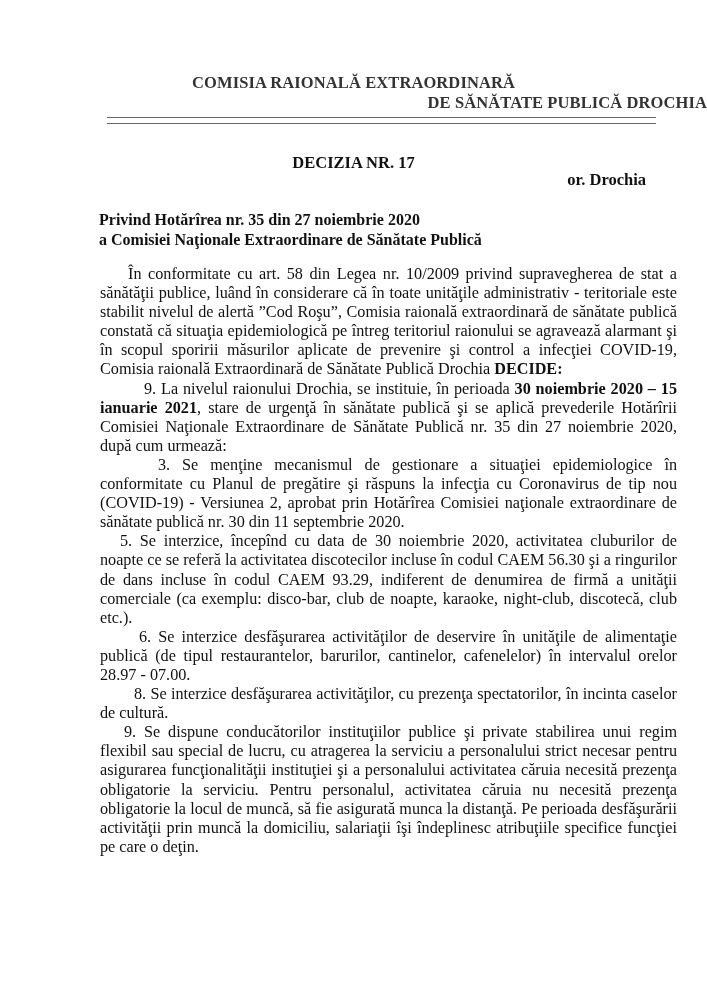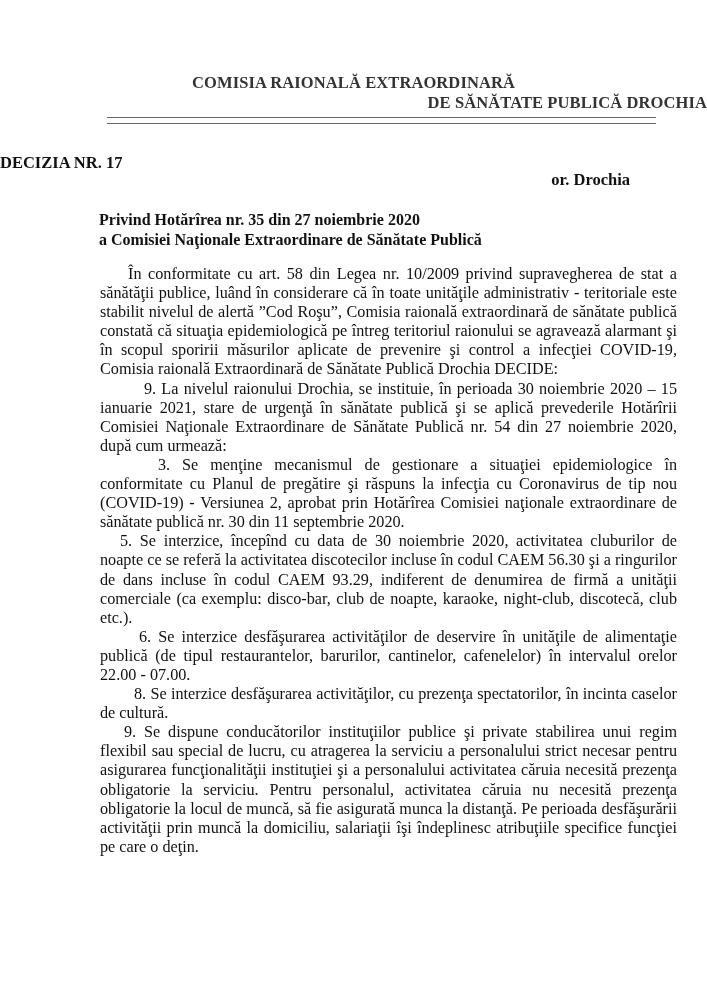--- a/index.html
+++ b/index.html
@@ -5,37 +5,37 @@
   html, body { margin:0; padding:0; background:#fff; }
   body { width:707px; height:1000px; position:relative; overflow:hidden;
          font-family:"Liberation Serif","DejaVu Serif",serif; color:#111; }
   .page { position:absolute; left:0; top:0; width:707px; height:1000px;margin-top:39px; }
   .hdr { position:absolute; left:0; width:707px; text-align:center; font-weight:bold;
          font-size:16.5px; color:#333; letter-spacing:0.1px; line-height:19px; }
   .sep { position:absolute; left:107px; top:78px; width:549px; height:5px;
          border-top:1.5px solid #666; border-bottom:1.5px solid #666; }
   .sep::after { content:""; position:absolute; left:0; right:0; top:0; bottom:0;
          background:repeating-linear-gradient(90deg, transparent 0 7px, #fff 7px 8px); }
-  .title { position:absolute; left:0; width:707px; text-align:left; top:114px;
+  .title { position:absolute; left:0; width:707px; text-align:center; top:114px;
            font-weight:bold; font-size:16.5px; }
   .dateline { position:absolute; left:101px; top:131px; width:545px; font-weight:bold; font-size:16.5px; }
-  .dateline .r { position:absolute; right:16px; top:0;font-family:Liberation Serif, serif; }
+  .dateline .r { position:absolute; right:0; top:0;font-family:Liberation Serif, serif; }
   .subj { position:absolute; left:99px; top:171px; font-weight:bold; font-size:16px; line-height:20px; }
   .body { position:absolute; left:100px; top:226px; width:577px; font-size:16.2px; line-height:19.1px; text-align:justify; }
   .body p { margin:0; }
   .i1 { text-indent:28px; }
   .i2 { text-indent:32px; }
   .i3 { text-indent:58px; }
   .i4 { text-indent:44px; }
   .i5 { text-indent:20px; }
   .i6 { text-indent:39px; }
   .i7 { text-indent:21px; }
   .i8 { text-indent:34px; }
   .i9 { text-indent:24px; }
-  b { font-weight:normal; }
+  b { font-weight:bold; }
 </style>
 </head>
 <body>
 
 <div class="page">
   <div class="hdr" style="top:34px;">COMISIA RAIONALĂ EXTRAORDINARĂ</div>
   <div class="hdr" style="top:54px;text-align:right;">DE SĂNĂTATE PUBLICĂ DROCHIA</div>
   <div class="sep"></div>
 
   <div class="title">DECIZIA NR. 17</div>
@@ -43,20 +43,20 @@
     <span class="r">or. Drochia</span>
   </div>
 
   <div class="subj">
     <div>Privind Hotărîrea nr. 35 din 27 noiembrie 2020</div>
     <div>a Comisiei Naţionale Extraordinare de Sănătate Publică</div>
   </div>
 
   <div class="body">
     <p class="i1"><span>În conformitate cu art. 58 din Legea nr. 10/2009 privind supravegherea de stat a sănătăţii publice, luând în considerare că în toate unităţile administrativ - teritoriale este stabilit nivelul de alertă ”Cod Roşu”, Comisia raională extraordinară de sănătate publică constată că situaţia epidemiologică pe întreg teritoriul raionului se agravează alarmant şi în scopul sporirii măsurilor aplicate de prevenire şi control a infecţiei COVID-19, Comisia raională Extraordinară de Sănătate Publică Drochia </span><b>DECIDE:</b></p>
-    <p class="i4"><span>9. La nivelul raionului Drochia, se instituie, în perioada </span><b>30 noiembrie 2020 – 15 ianuarie 2021</b><span>, stare de urgenţă în sănătate publică şi se aplică prevederile Hotărîrii Comisiei Naţionale Extraordinare de Sănătate Publică nr. 54 din 27 noiembrie 2020, după cum urmează:</span></p>
+    <p class="i4"><span>9. La nivelul raionului Drochia, se instituie, în perioada </span><b>30 noiembrie 2020 – 15 ianuarie 2021</b><span>, stare de urgenţă în sănătate publică şi se aplică prevederile Hotărîrii Comisiei Naţionale Extraordinare de Sănătate Publică nr. 35 din 27 noiembrie 2020, după cum urmează:</span></p>
     <p class="i3">3. Se menţine mecanismul de gestionare a situaţiei epidemiologice în conformitate cu Planul de pregătire şi răspuns la infecţia cu Coronavirus de tip nou (COVID-19) - Versiunea 2, aprobat prin Hotărîrea Comisiei naţionale extraordinare de sănătate publică nr. 30 din 11 septembrie 2020.</p>
     <p class="i5">5. Se interzice, începînd cu data de 30 noiembrie 2020, activitatea cluburilor de noapte ce se referă la activitatea discotecilor incluse în codul CAEM 56.30 şi a ringurilor de dans incluse în codul CAEM 93.29, indiferent de denumirea de firmă a unităţii comerciale (ca exemplu: disco-bar, club de noapte, karaoke, night-club, discotecă, club etc.).</p>
-    <p class="i6">6. Se interzice desfăşurarea activităţilor de deservire în unităţile de alimentaţie publică (de tipul restaurantelor, barurilor, cantinelor, cafenelelor) în intervalul orelor 22.00 - 07.00.</p>
+    <p class="i6">6. Se interzice desfăşurarea activităţilor de deservire în unităţile de alimentaţie publică (de tipul restaurantelor, barurilor, cantinelor, cafenelelor) în intervalul orelor 28.97 - 07.00.</p>
     <p class="i8">8. Se interzice desfăşurarea activităţilor, cu prezenţa spectatorilor, în incinta caselor de cultură.</p>
     <p class="i9">9. Se dispune conducătorilor instituţiilor publice şi private stabilirea unui regim flexibil sau special de lucru, cu atragerea la serviciu a personalului strict necesar pentru asigurarea funcţionalităţii instituţiei şi a personalului activitatea căruia necesită prezenţa obligatorie la serviciu. Pentru personalul, activitatea căruia nu necesită prezenţa obligatorie la locul de muncă, să fie asigurată munca la distanţă. Pe perioada desfăşurării activităţii prin muncă la domiciliu, salariaţii îşi îndeplinesc atribuţiile specifice funcţiei pe care o deţin.</p>
   </div>
 </div>
 
 </body></html>

